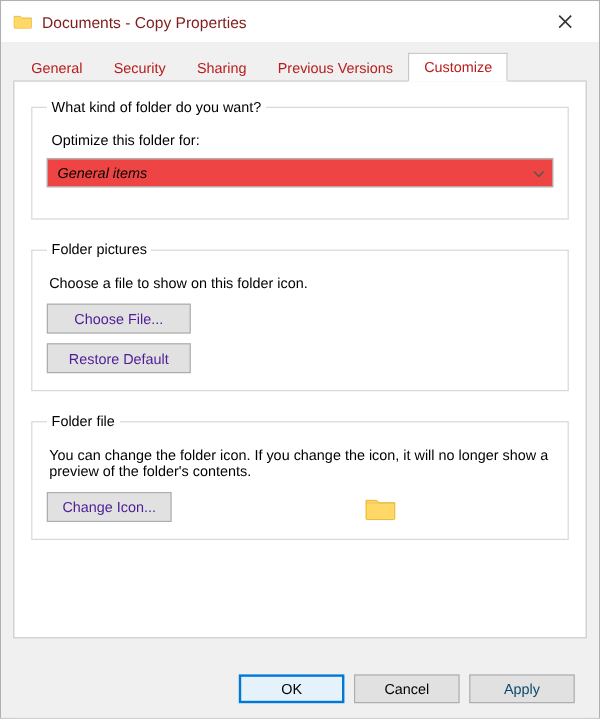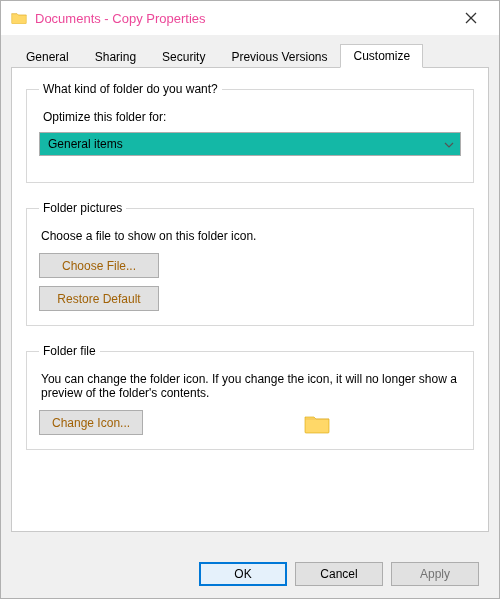--- a/index.html
+++ b/index.html
@@ -29,21 +29,21 @@
   }
   .titlebar .folder-icon {
     width: 16px;
     height: 14px;
     margin-right: 8px;
   }
   .titlebar .folder-icon svg { display:block; }
   .title-text {
     flex: 1;
     font-size: 13px;
-    color: #ec4899;
+    color: #7f1d1d;
   }
   .close-btn {
     width: 40px;
     height: 28px;
     display: flex;
     align-items: center;
     justify-content: center;
     color: #333;
   }
   .close-btn svg { width: 12px; height: 12px; }
@@ -59,21 +59,21 @@
 
   .tabstrip {
     display: flex;
     align-items: flex-end;
     height: 24px;
     padding-left: 2px;
   }
   .tab {
     padding: 4px 12px 4px 12px;
     font-size: 12px;
-    color: #000000;
+    color: #b91c1c;
     border: 1px solid transparent;
     border-bottom: none;
     position: relative;
     top: 1px;
     background: transparent;
   }
   .tab.active {
     background: #fff;
     border: 1px solid #c9c9c9;
     border-bottom: 1px solid #fff;
@@ -106,26 +106,27 @@
     margin: 2px 0 8px 4px;
     font-size: 12px;
   }
 
   .combo {
     display: flex;
     align-items: center;
     justify-content: space-between;
     height: 24px;
     border: 1px solid #adadad;
-    background: #14b8a6;
+    background: #ef4444;
     padding: 0 6px 0 8px;
     font-size: 12px;
     color: #000;
     box-sizing: border-box;
     margin: 0 0 12px 0;
+    font-style: italic;
   }
   .combo .chev {
     width: 10px; height: 10px;
   }
 
   .check-row {
     display: flex;
     align-items: center;
     gap: 6px;
     margin-left: 0;
@@ -161,21 +162,21 @@
   .btn {
     display: inline-flex;
     align-items: center;
     justify-content: center;
     min-width: 100px;
     height: 25px;
     padding: 0 12px;
     border: 1px solid #adadad;
     background: #e1e1e1;
     font-size: 12px;
-    color: #a16207;
+    color: #4c1d95;
     font-family: inherit;
     box-sizing: border-box;
   }
   .btn + .btn { margin-top: 0; }
 
   .btn-stack .btn { display:flex; width: 120px; }
   .btn-stack .btn + .btn { margin-top: 8px; }
 
   .icons-row {
     display: flex;
@@ -206,21 +207,21 @@
     font-family: inherit;
     display: inline-flex;
     align-items: center;
     justify-content: center;
   }
   .dialog-buttons .dbtn.default {
     border: 2px solid #0078d7;
     background: #e5f1fb;
   }
   .dialog-buttons .dbtn.disabled {
-    color: #737373;
+    color: #0c4a6e;
   }
 </style>
 </head>
 <body>
 
 <div class="window">
 
   <div class="titlebar">
     <span class="folder-icon">
       <svg viewBox="0 0 24 20">
@@ -234,22 +235,22 @@
         <line x1="1" y1="1" x2="11" y2="11" stroke="#333" stroke-width="1.3"></line>
         <line x1="11" y1="1" x2="1" y2="11" stroke="#333" stroke-width="1.3"></line>
       </svg>
     </span>
   </div>
 
   <div class="client-area">
 
     <div class="tabstrip">
       <div class="tab">General</div>
+      <div class="tab">Security</div>
       <div class="tab">Sharing</div>
-      <div class="tab">Security</div>
       <div class="tab">Previous Versions</div>
       <div class="tab active">Customize</div>
     </div>
 
     <div class="tab-panel">
 
       <fieldset class="group">
         <legend>What kind of folder do you want?</legend>
 
         <div class="optimize-label">Optimize this folder for:</div>

